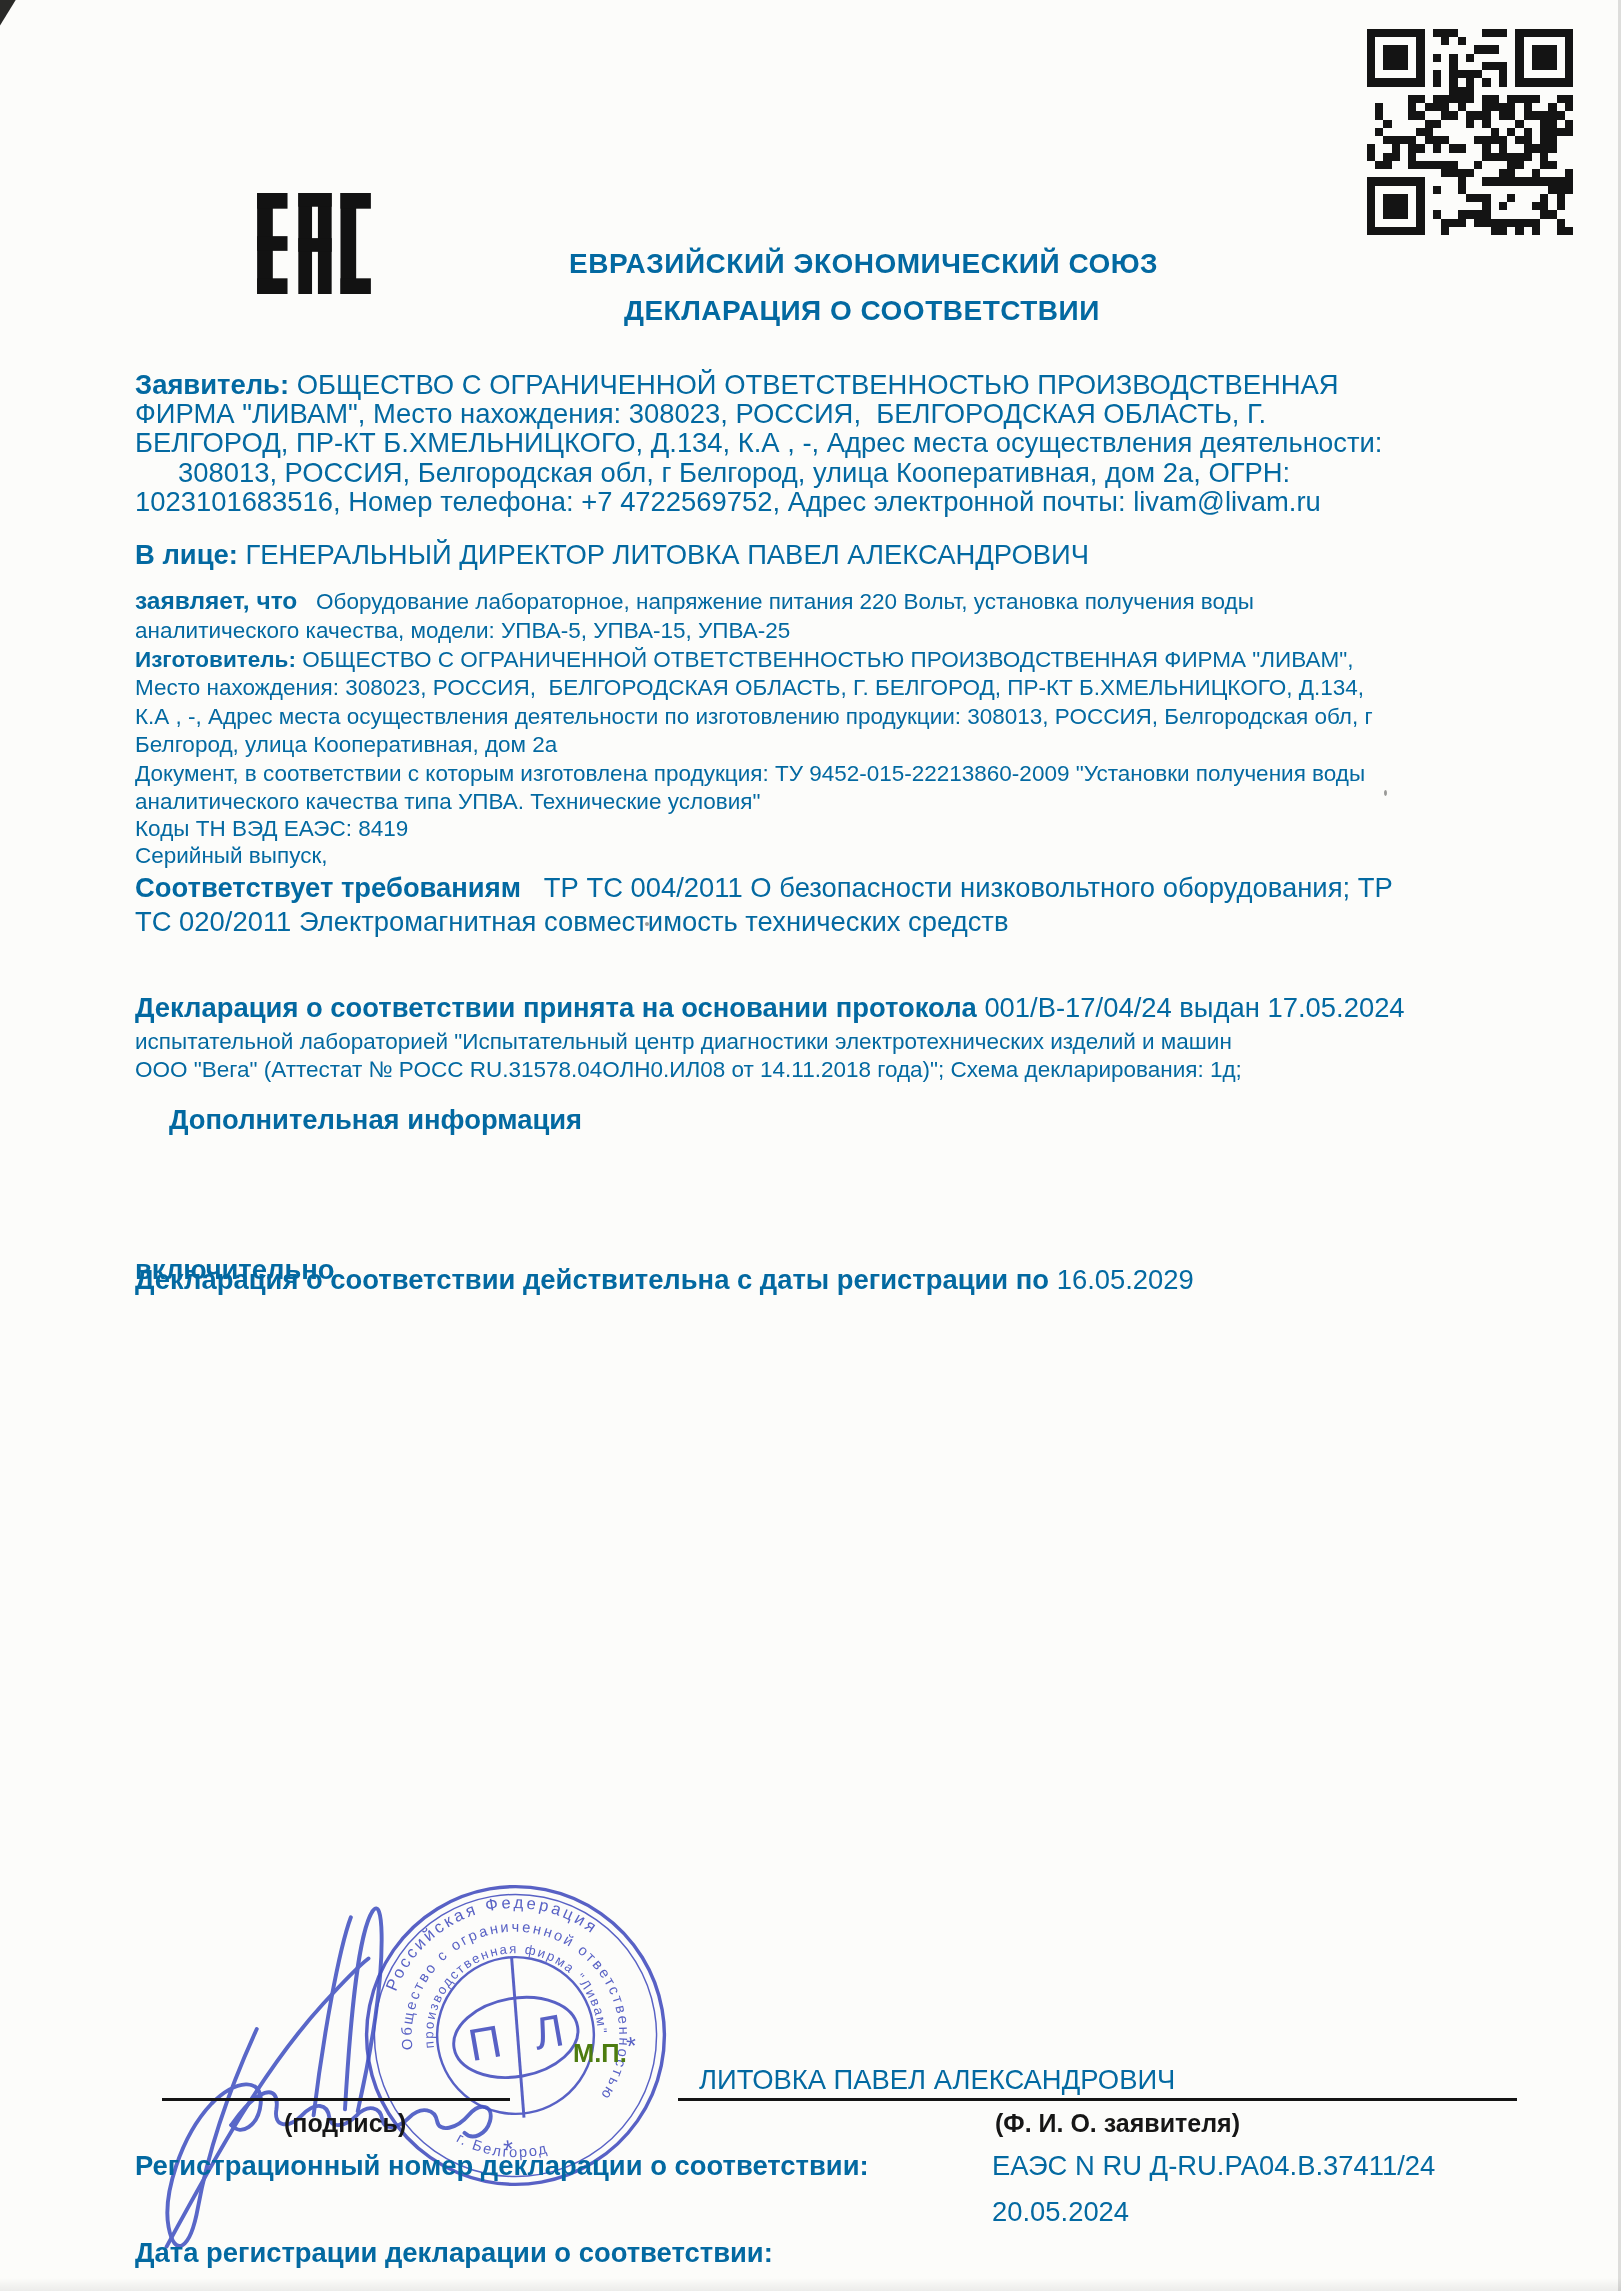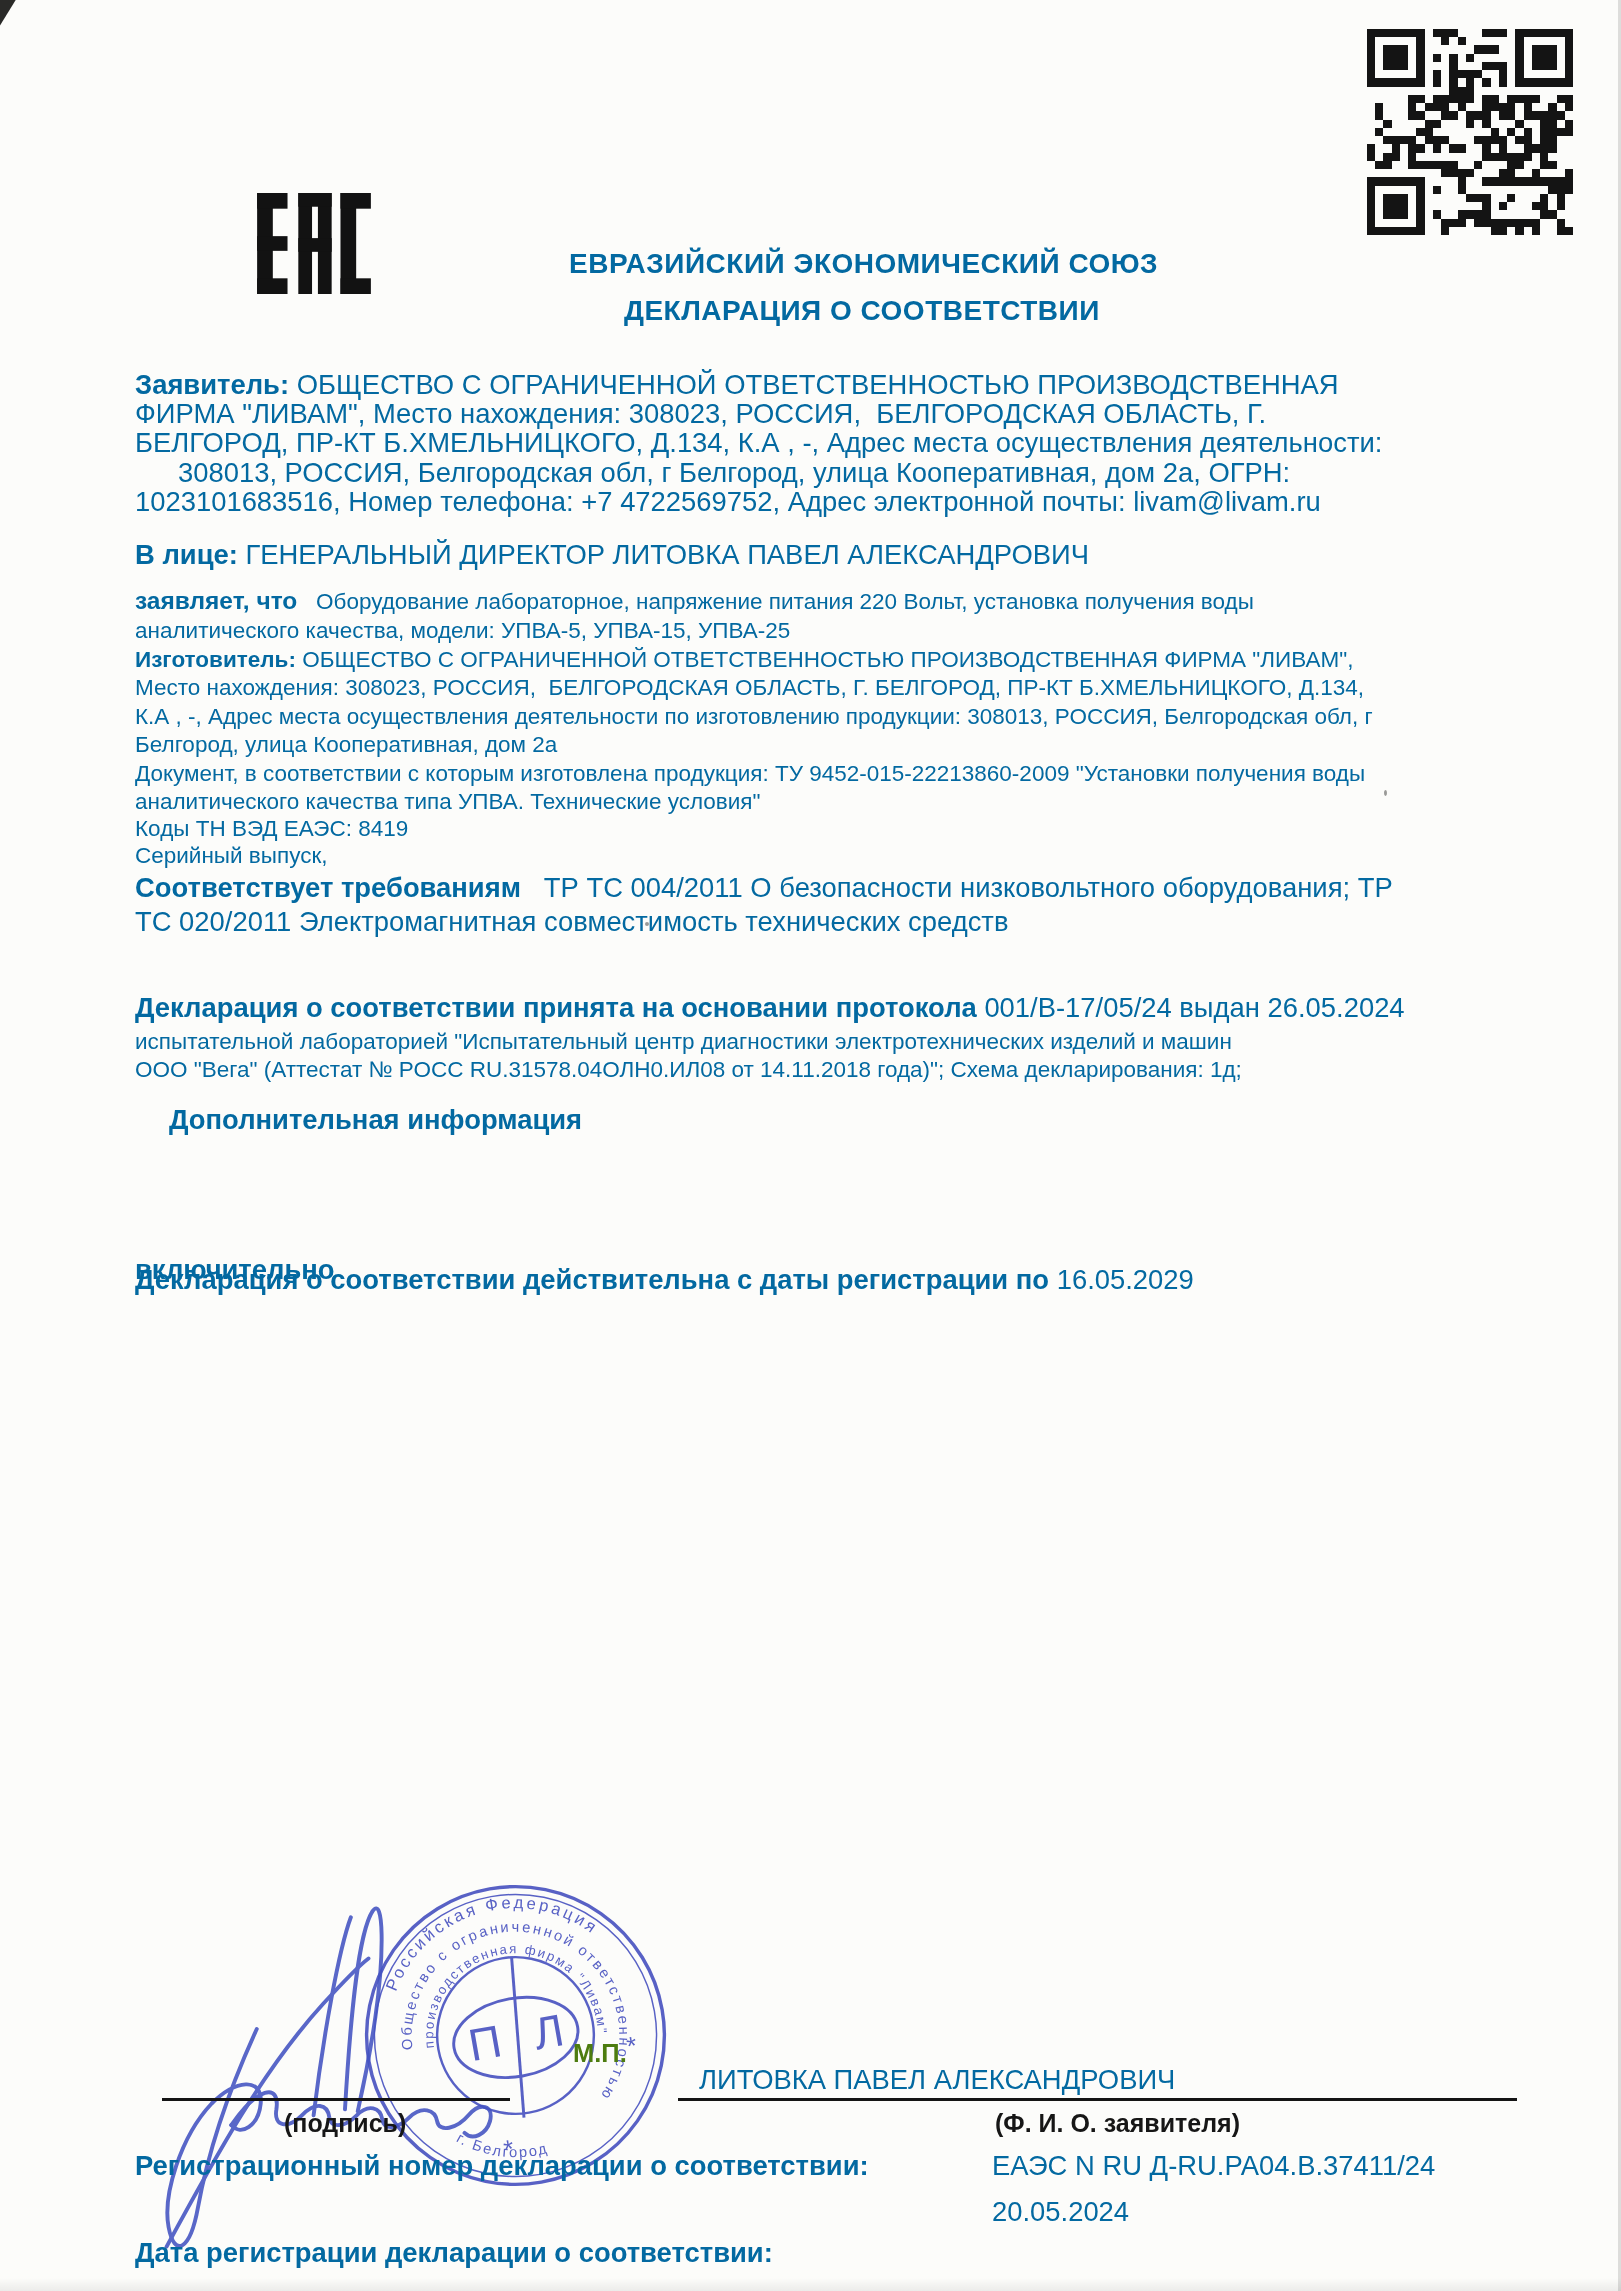--- a/index.html
+++ b/index.html
@@ -395,21 +395,21 @@
 
   <div class="line small" style="left:135px;top:760px;">Документ, в соответствии с которым изготовлена продукция: ТУ 9452-015-22213860-2009 "Установки получения воды</div>
   <div class="line small" style="left:135px;top:788px;">аналитического качества типа УПВА. Технические условия"</div>
 
   <div class="line small" style="left:135px;top:815px;">Коды ТН ВЭД ЕАЭС: 8419</div>
   <div class="line small" style="left:135px;top:842px;">Серийный выпуск,</div>
 
   <div class="line big" style="left:135px;top:873px;"><b class="b">Соответствует требованиям</b><span>   ТР ТС 004/2011 О безопасности низковольтного оборудования; ТР</span></div>
   <div class="line big" style="left:135px;top:907px;">ТС 020/2011 Электромагнитная совместимость технических средств</div>
 
-  <div class="line big" style="left:135px;top:993px;"><b class="b">Декларация о соответствии принята на основании протокола</b><span> 001/В-17/05/24 выдан 26.05.2024</span></div>
+  <div class="line big" style="left:135px;top:993px;"><b class="b">Декларация о соответствии принята на основании протокола</b><span> 001/В-17/04/24 выдан 17.05.2024</span></div>
   <div class="line small" style="left:135px;top:1028px;">испытательной лабораторией "Испытательный центр диагностики электротехнических изделий и машин</div>
   <div class="line small" style="left:135px;top:1056px;">ООО "Вега" (Аттестат № РОСС RU.31578.04ОЛН0.ИЛ08 от 14.11.2018 года)"; Схема декларирования: 1д;</div>
 
   <div class="line big b" style="left:135px;top:1105px;margin-left:34px;">Дополнительная информация</div>
 
   <div class="line big" style="left:135px;top:1265px;"><b class="b">Декларация о соответствии действительна с даты регистрации по</b><span> 16.05.2029</span></div>
   <div class="line big b" style="left:135px;top:1255px;">включительно</div>
 
   <div class="stampwrap">
     <svg width="333" height="333" viewBox="-170 -170 340 340">

